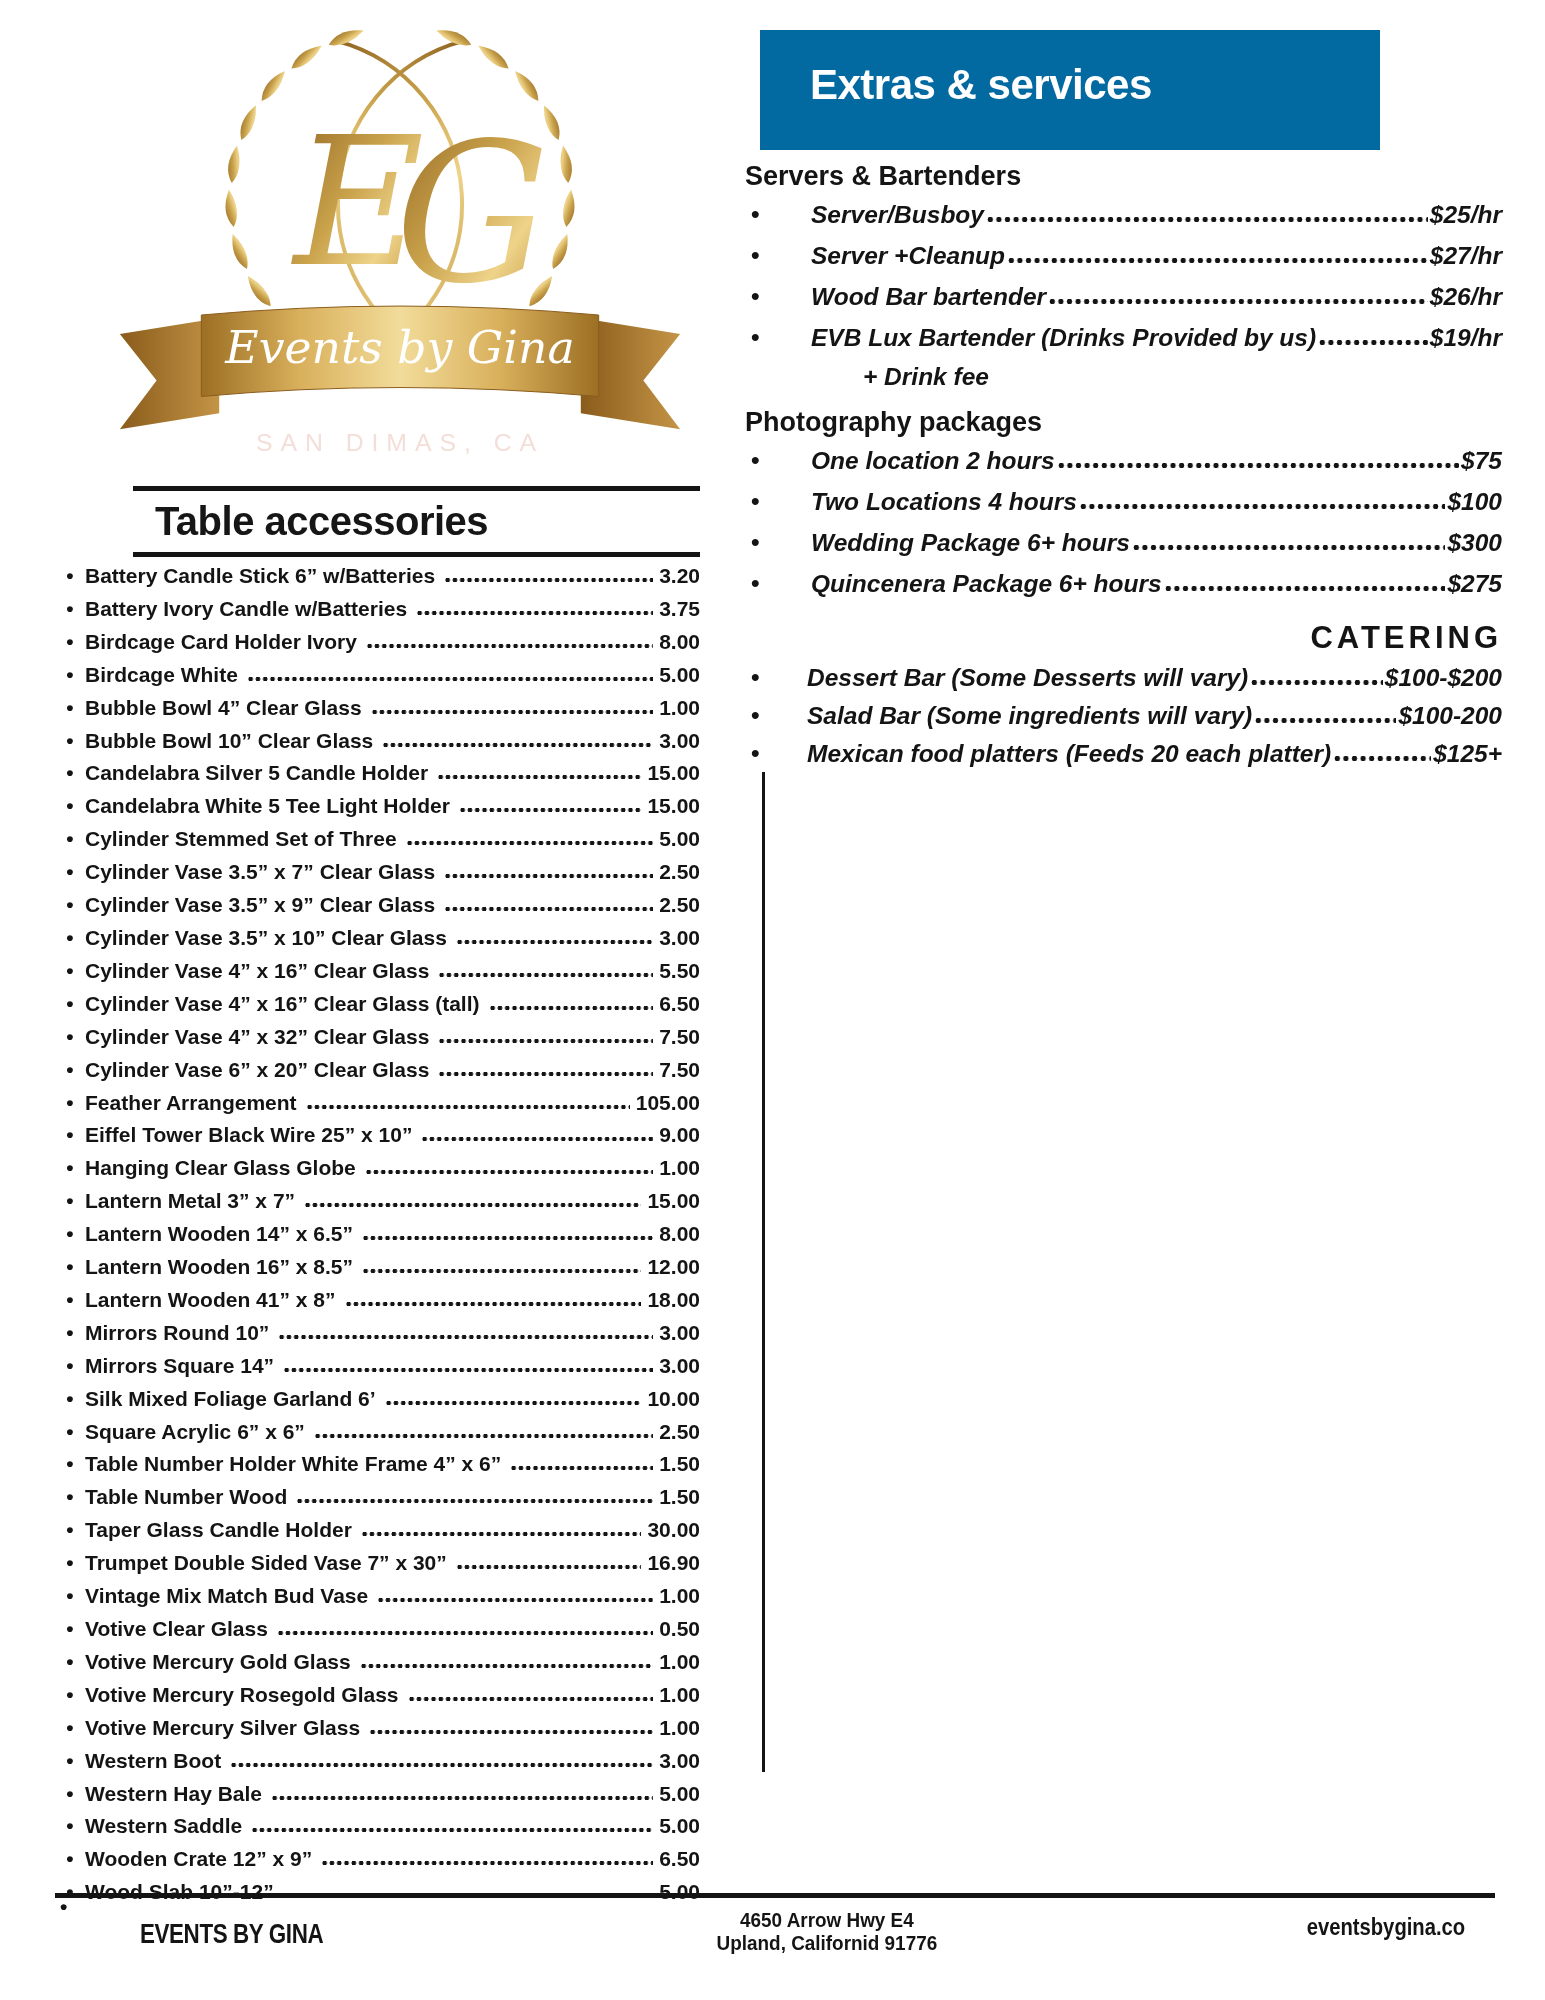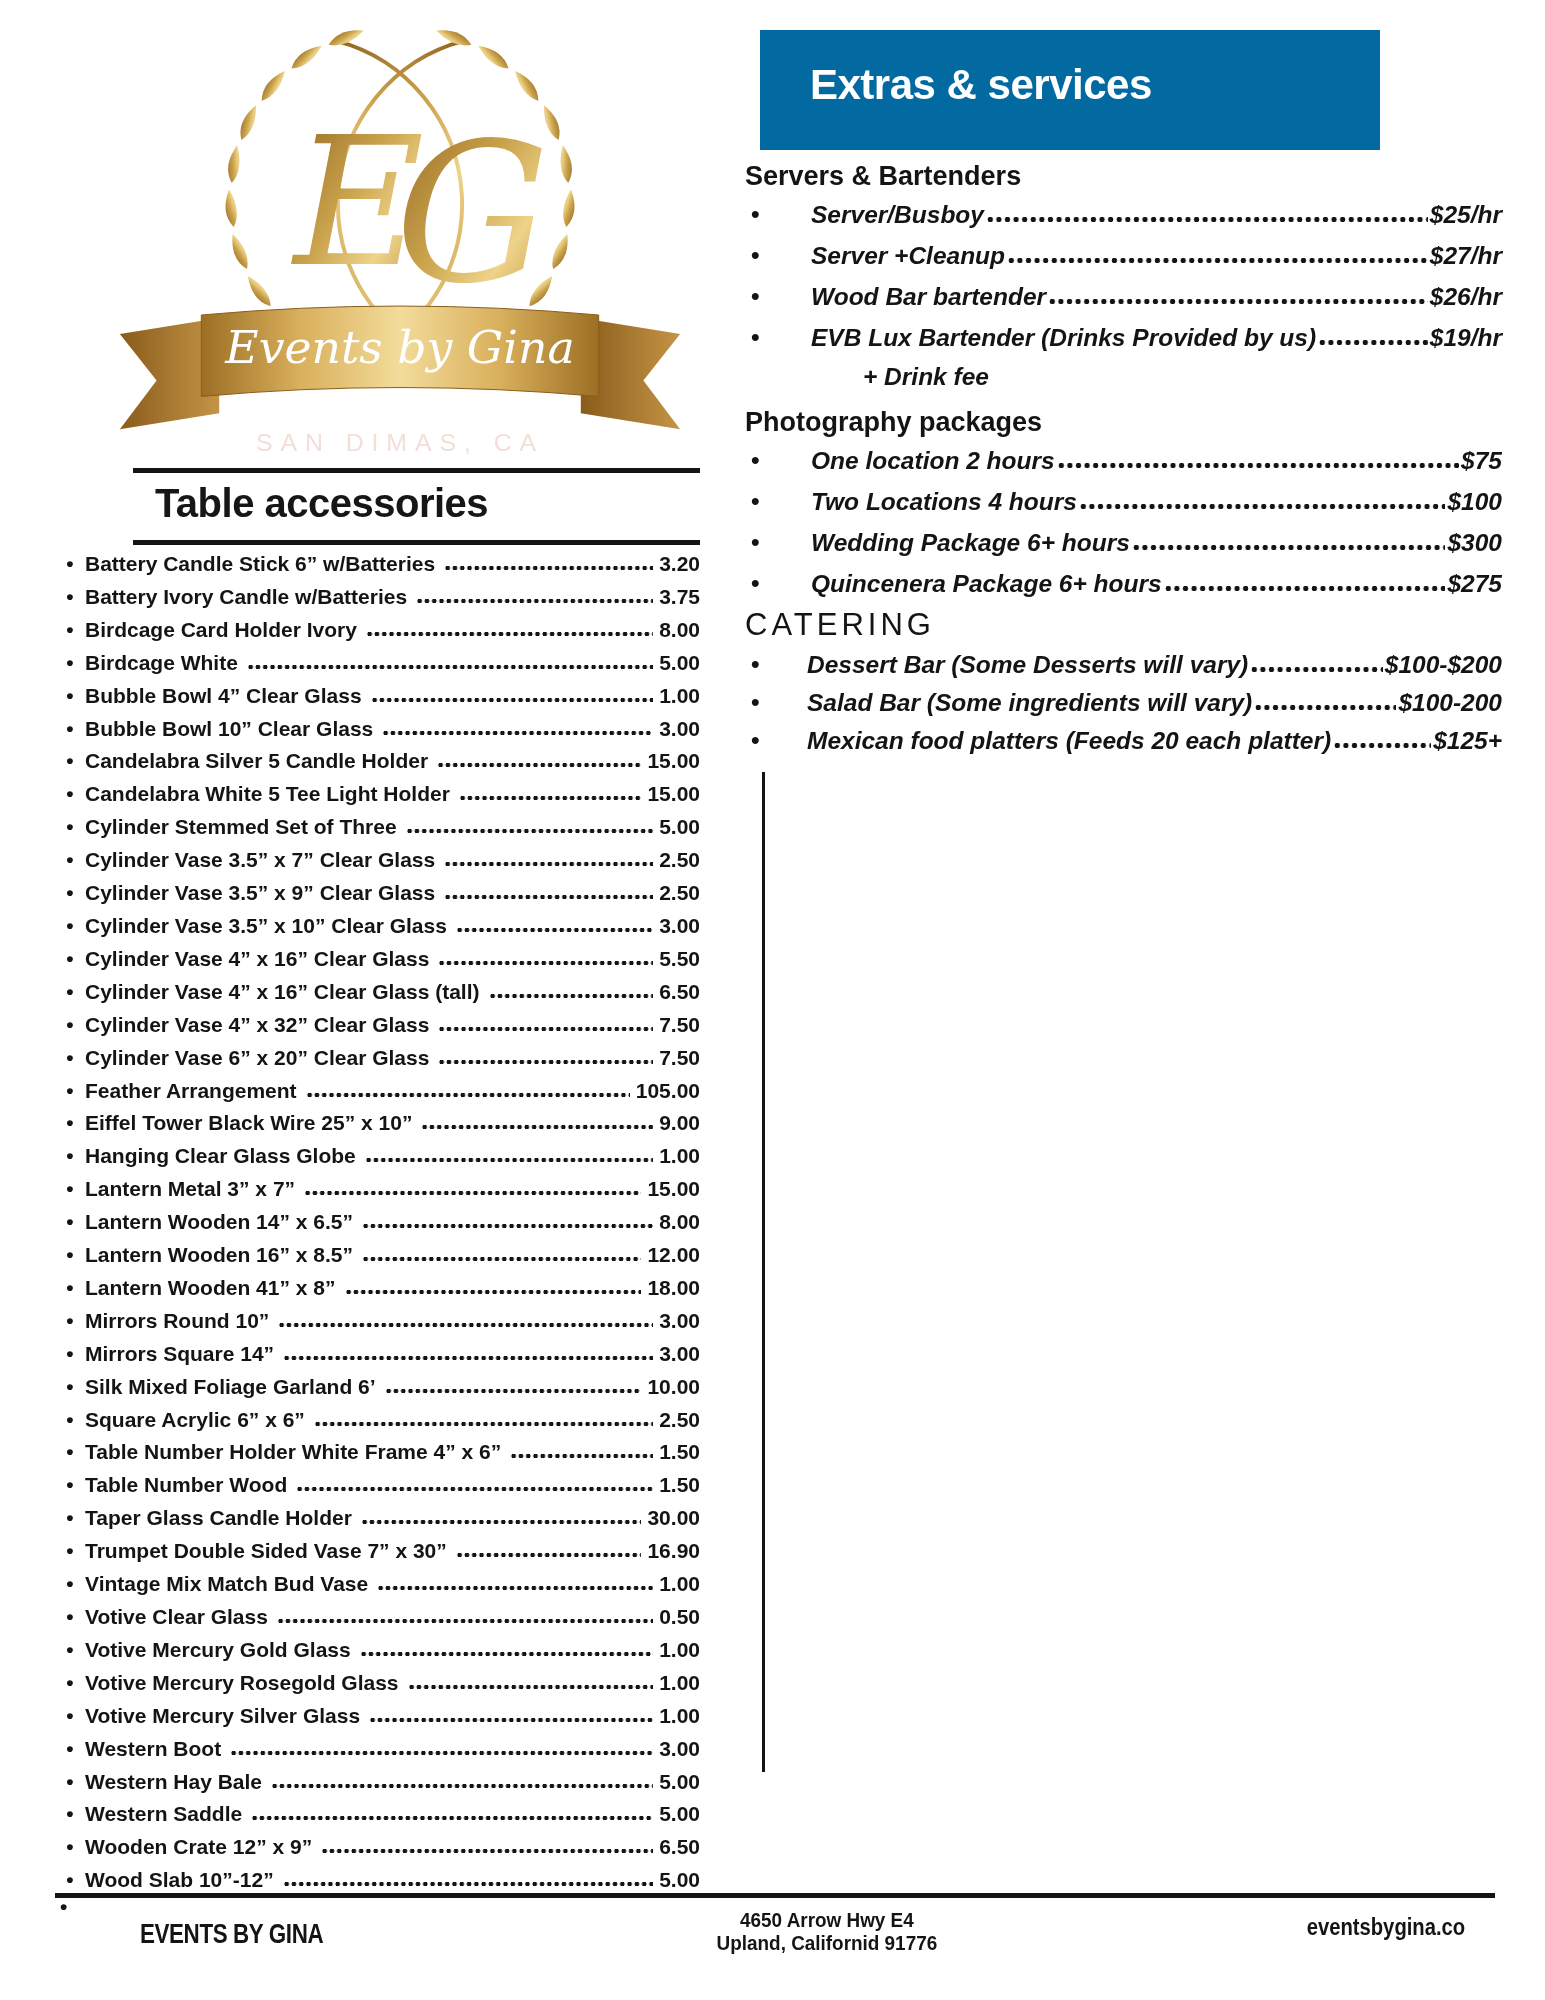--- a/index.html
+++ b/index.html
@@ -8,23 +8,23 @@
     width:1545px; height:2000px; position:relative; overflow:hidden;
     font-family:"Liberation Sans", sans-serif; color:#141414;
   }
 
   
   .left-col { position:absolute; left:55px; top:14px; width:645px; }
   .logo-wrap { width:600px; margin-left:45px; height:452px; }
   .logo-wrap svg { width:100%; height:100%; display:block; }
 
   .title-block {
-    margin-left:78px; margin-top:2px;
+    margin-left:78px; margin-top:20px;
     border-top:5px solid #141414; border-bottom:5px solid #141414;
-    padding:8px 0 15px;
+    padding:8px 0 9px;
   }
   .title-block h1 {
     font-size:40px; font-weight:bold; letter-spacing:-0.5px;
     text-align:center; padding-right:190px; line-height:44px; color:#161616;
   }
 
   .acc-list { margin-top:3px; }
   .acc-row { display:flex; align-items:baseline; line-height:32.9px; font-size:21px; font-weight:bold; }
   .acc-row .bullet { width:30px; text-align:center; flex:none; }
   .acc-row .label { white-space:nowrap; }
@@ -52,21 +52,21 @@
   .svc-row { display:flex; align-items:baseline; line-height:41px; font-size:24.5px; font-weight:bold; font-style:italic; }
   .svc-row .bullet { flex:none; width:34px; padding-left:6px; font-style:normal; }
   .svc-row .label { white-space:nowrap; margin-left:32px; }
   .svc-row .dots {
     flex:1; min-width:12px; height:7px; align-self:baseline;
     margin:0 2px 0 2px;
     background:radial-gradient(circle, #141414 2.5px, transparent 3.0px) left center / 8.6px 7px repeat-x;
   }
   .svc-row .price { flex:none; }
   .svc-note { font-size:24.5px; font-weight:bold; font-style:italic; line-height:38px; margin-left:118px; }
-  .catering-heading { text-align:left; font-weight:normal; font-size:31px; letter-spacing:4px; line-height:42px; margin-top:0; }
+  .catering-heading { text-align:right; font-weight:bold; font-size:31px; letter-spacing:4px; line-height:42px; margin-top:13px; }
   .catering .svc-row { line-height:38px; }
   .catering .svc-row .label { margin-left:28px; }
 
   
   .footer-line { position:absolute; left:55px; top:1893px; width:1440px; border-top:5px solid #141414; }
   .footer { position:absolute; left:55px; top:1900px; width:1440px; display:flex; align-items:flex-start; }
   .footer-brand { margin-left:85px; margin-top:18px; font-size:28px; font-weight:bold; letter-spacing:-0.5px;
                   transform:scaleX(0.8); transform-origin:left center; white-space:nowrap; }
   .footer-address { flex:1; text-align:center; margin-top:8px; font-size:21px; font-weight:bold; line-height:23px;
                     transform:scaleX(0.9); }

